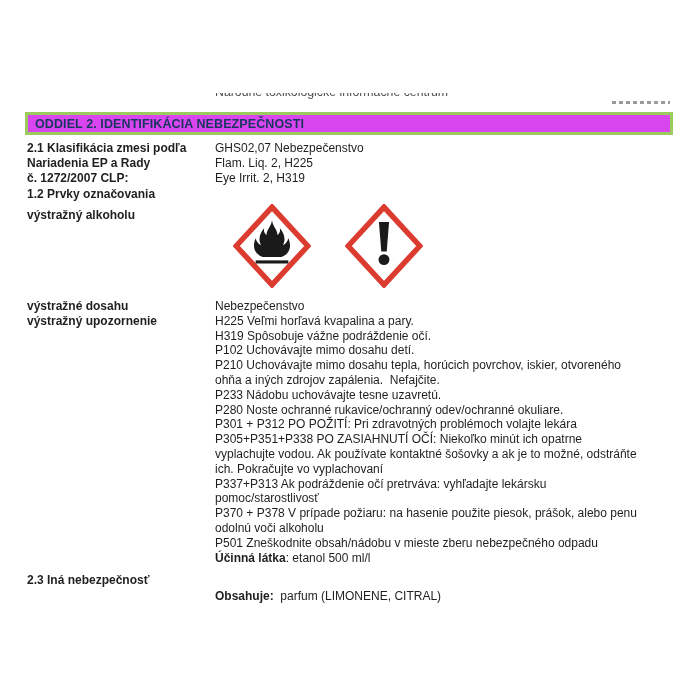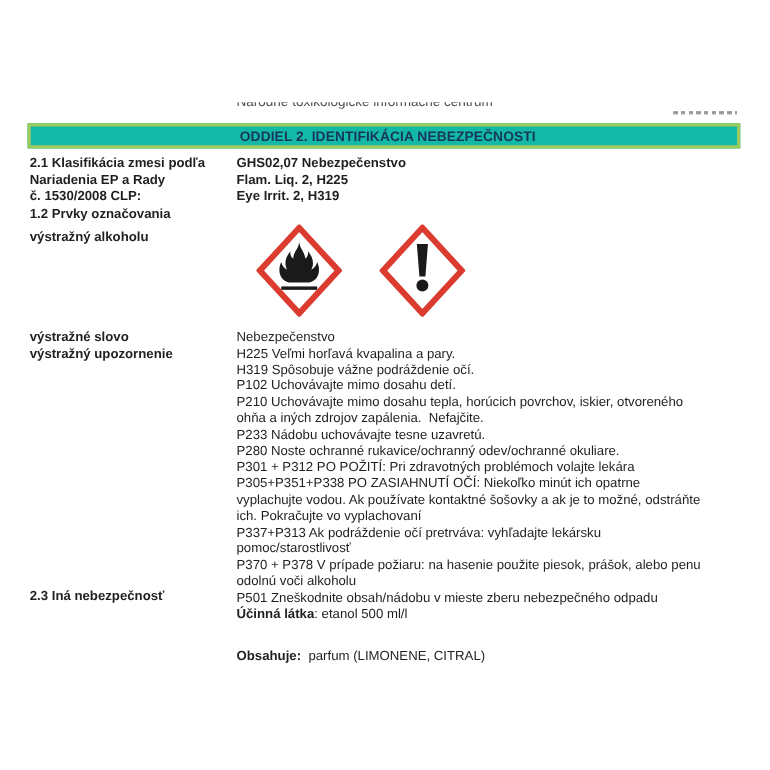--- a/index.html
+++ b/index.html
@@ -37,42 +37,41 @@
     height: 3px;
     background: repeating-linear-gradient(90deg, #9a9a9a 0 4px, transparent 4px 7px);
   }
   .section-header {
     position: absolute;
     left: 25px;
     top: 112px;
     width: 642px;
     height: 17px;
     border: 3px solid #9bcb5f;
-    background: #14b8a6;
+    background: #d946ef;
     display: flex;
     align-items: center;
-    justify-content: center;
   }
   .section-header span {
     font-size: 12.5px;
     font-weight: bold;
     color: #17365d;
     padding-left: 7px;
     letter-spacing: 0.1px;
     white-space: pre;
   }
   .lbl, .val {
     position: absolute;
     font-size: 12px;
     line-height: 14.8px;
     white-space: pre;
   }
   .lbl { left: 27px; font-weight: bold; }
   .val { left: 215px; }
-  .val.bold { font-weight: bold; }
+  .val.bold { font-weight: normal; }
   .picto {
     position: absolute;
     top: 204px;
     width: 78px;
     height: 84px;
   }
   .picto.flame { left: 233px; }
   .picto.exclam { left: 345px; }
   .inline-bold { font-weight: bold; }
 </style>
@@ -85,58 +84,58 @@
     <span class="inner">Národné toxikologické informačné centrum</span>
   </div>
   <div class="dash-fragment"></div>
 
   <div class="section-header">
     <span>ODDIEL 2. IDENTIFIKÁCIA NEBEZPEČNOSTI</span>
   </div>
 
   <div class="lbl" style="top:141px">2.1 Klasifikácia zmesi podľa
 Nariadenia EP a Rady
-č. 1530/2008 CLP:</div>
+č. 1272/2007 CLP:</div>
   <div class="val bold" style="top:141px">GHS02,07 Nebezpečenstvo
 Flam. Liq. 2, H225
 Eye Irrit. 2, H319</div>
 
   <div class="lbl" style="top:187px">1.2 Prvky označovania</div>
   <div class="lbl" style="top:208px">výstražný alkoholu</div>
 
   <svg class="picto flame" viewBox="0 0 100 108">
     <polygon points="50,4 96,54 50,104 4,54" fill="#ffffff" stroke="#dc3b2f" stroke-width="7"></polygon>
     <path fill="#1a1a1a" d="M50 21 C49 29 43 33 43 40 C40 38 39 34 40 31 C34 38 32 46 36 53 C32 51 30 48 29 44 C24 55 28 65 38 68 L62 68 C72 65 76 55 71 44 C70 48 68 51 64 53 C68 46 66 38 60 31 C61 34 60 38 57 40 C57 33 51 29 50 21 Z"></path>
     <rect x="29" y="72.5" width="42" height="4" fill="#1a1a1a"></rect>
   </svg>
 
   <svg class="picto exclam" viewBox="0 0 100 108">
     <polygon points="50,4 96,54 50,104 4,54" fill="#ffffff" stroke="#dc3b2f" stroke-width="7"></polygon>
     <path fill="#1a1a1a" d="M43.5 23 L56.5 23 L53.5 61 L46.5 61 Z"></path>
     <circle cx="50" cy="71.5" r="7" fill="#1a1a1a"></circle>
   </svg>
 
-  <div class="lbl" style="top:299px">výstražné slovo</div>
+  <div class="lbl" style="top:299px">výstražné dosahu</div>
   <div class="lbl" style="top:313.8px">výstražný upozornenie</div>
 
   <div class="val" style="top:299px">Nebezpečenstvo
 H225 Veľmi horľavá kvapalina a pary.
 H319 Spôsobuje vážne podráždenie očí.
 P102 Uchovávajte mimo dosahu detí.
 P210 Uchovávajte mimo dosahu tepla, horúcich povrchov, iskier, otvoreného
 ohňa a iných zdrojov zapálenia.  Nefajčite.
 P233 Nádobu uchovávajte tesne uzavretú.
 P280 Noste ochranné rukavice/ochranný odev/ochranné okuliare.
 P301 + P312 PO POŽITÍ: Pri zdravotných problémoch volajte lekára
 P305+P351+P338 PO ZASIAHNUTÍ OČÍ: Niekoľko minút ich opatrne
 vyplachujte vodou. Ak používate kontaktné šošovky a ak je to možné, odstráňte
 ich. Pokračujte vo vyplachovaní
 P337+P313 Ak podráždenie očí pretrváva: vyhľadajte lekársku
 pomoc/starostlivosť
 P370 + P378 V prípade požiaru: na hasenie použite piesok, prášok, alebo penu
 odolnú voči alkoholu
 P501 Zneškodnite obsah/nádobu v mieste zberu nebezpečného odpadu</div>
 
-  <div class="lbl" style="top:534px">2.3 Iná nebezpečnosť</div>
+  <div class="lbl" style="top:573px">2.3 Iná nebezpečnosť</div>
   <div class="val" style="top:551px"><span class="inline-bold">Účinná látka</span><span>: etanol 500 ml/l</span></div>
   <div class="val" style="top:589px"><span class="inline-bold">Obsahuje:</span><span>  parfum (LIMONENE, CITRAL)</span></div>
 
 </div>
 
 </body></html>

